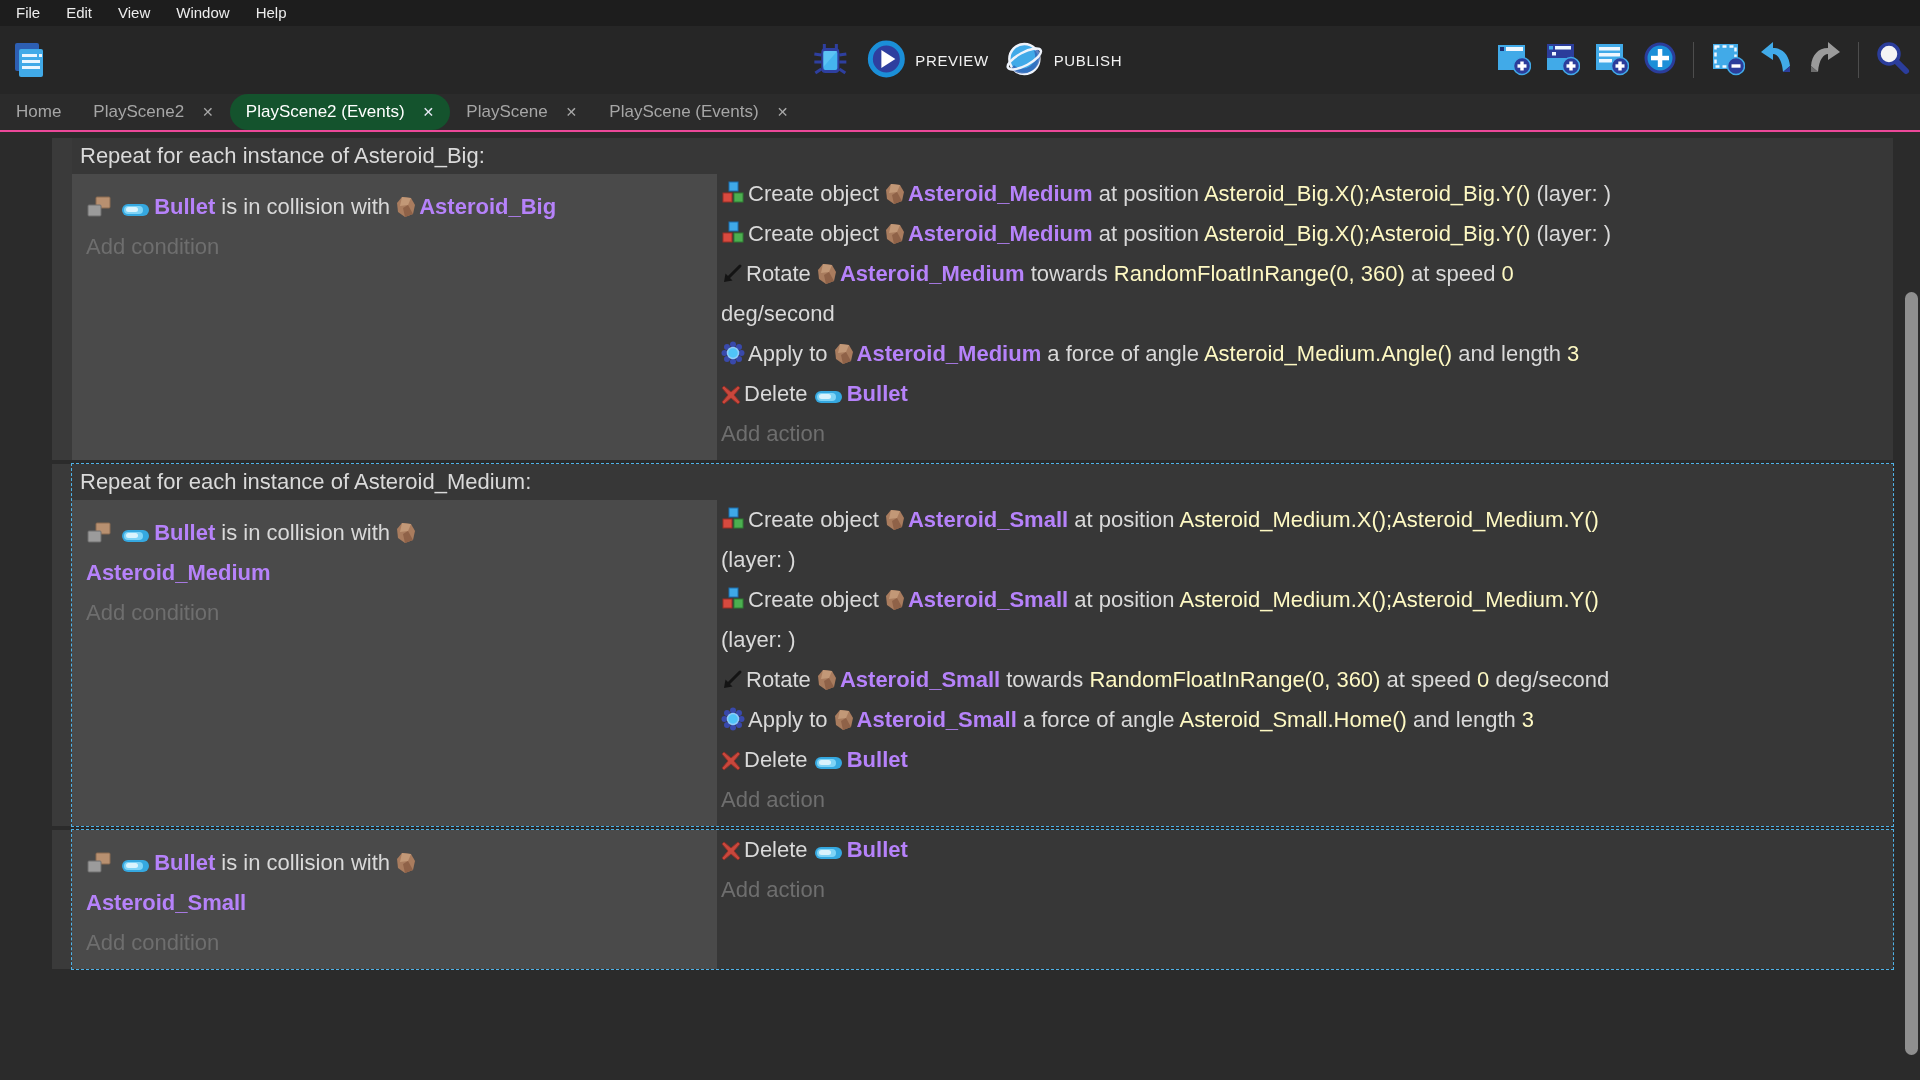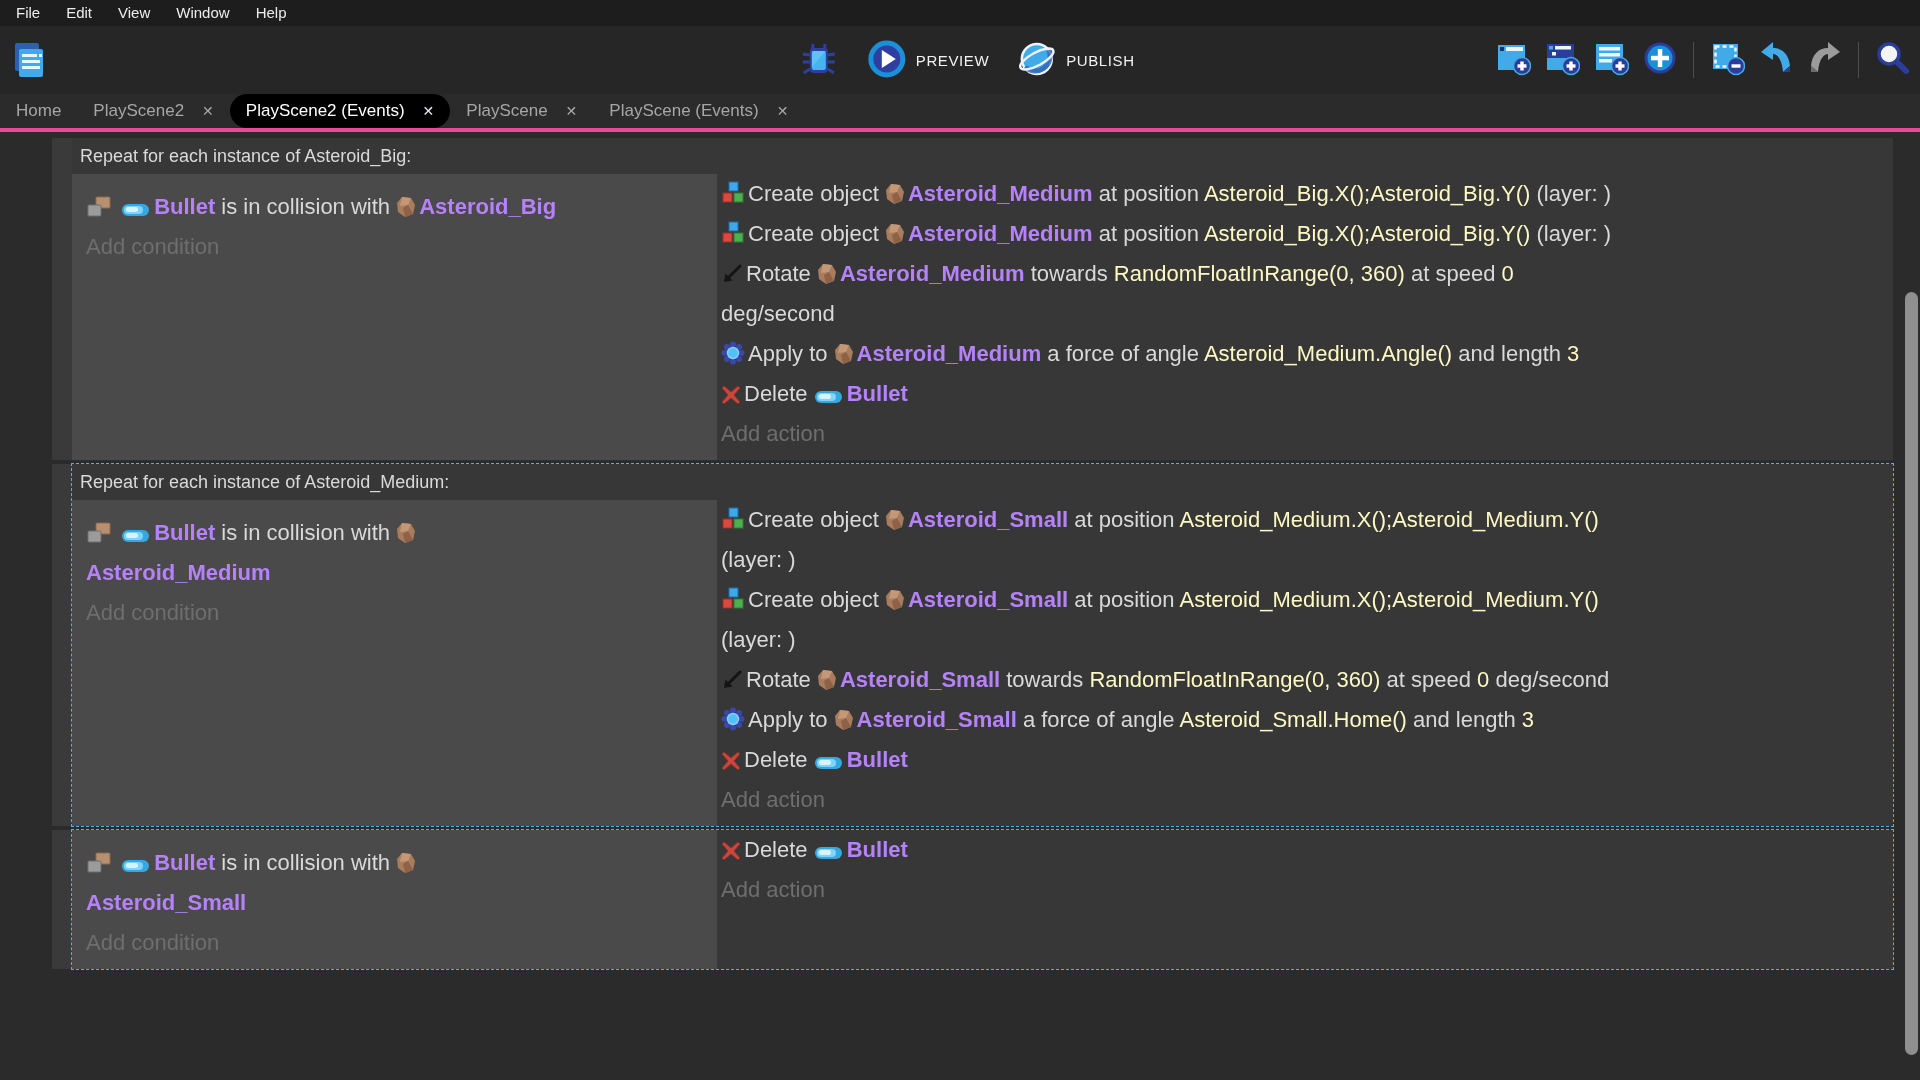--- a/index.html
+++ b/index.html
@@ -5,38 +5,38 @@
   * { margin:0; padding:0; box-sizing:border-box; }
   html,body { width:1920px; height:1080px; overflow:hidden; }
   body { background:#2b2b2b; font-family:"Liberation Sans", sans-serif; }
 
   .menubar { height:26px; background:#1d1d1d; display:flex; align-items:center; padding-left:3px; }
   .menu-item { color:#ededed; font-size:15px; padding:0 13px; line-height:26px; }
 
   .toolbar { height:68px; background:#262626; position:relative; display:flex; align-items:center; }
   .tb-left { padding-left:8px; display:flex; align-items:center; }
   .tb-center { position:absolute; left:50%; top:0; height:100%; transform:translateX(-48%);
-               display:flex; align-items:center; gap:28px; }
+               display:flex; align-items:center; gap:16px; }
   .tb-btn { display:flex; align-items:center; gap:9px; color:#f2f2f2; font-size:15px; letter-spacing:.6px; }
   .tb-right { position:absolute; right:8px; top:0; height:100%; display:flex; align-items:center; gap:9px; }
   .tb-icon { width:40px; height:40px; display:flex; align-items:center; justify-content:center; }
   .tb-sep { width:1px; height:36px; background:#4d4d4d; margin:0 4px; }
 
-  .tabbar { height:38px; background:#2b2b2b; display:flex; align-items:stretch; border-bottom:4px solid #ec4899; }
+  .tabbar { height:38px; background:#2b2b2b; display:flex; align-items:stretch; border-bottom:2px solid #ec4899; }
   .tab { display:flex; align-items:center; padding:0 16px; color:#a6a6a6; font-size:17px; white-space:nowrap; }
-  .tab.active { background:#000000; color:#fff;border-radius:18px; }
+  .tab.active { background:#14532d; color:#fff;border-radius:18px; }
   .tab-close { margin-left:18px; font-size:14px; color:#a8a8a8; }
   .tab.active .tab-close { color:#e8eaf6; }
 
   .events-area { position:relative; height:948px; padding:6px 0 0 52px; background:#2b2b2b; overflow:hidden; }
   .event-row { display:flex; margin-bottom:4px; width:1841px; }
   .event-gutter { width:20px; background:#3a3a3a; flex:none; }
   .event-body { flex:1; background:#373737; }
   .event-body.selected { outline:1px dashed #4fb3e8; }
-  .event-header { height:36px; line-height:36px; color:#dadada; font-size:18px; padding-left:8px; }
+  .event-header { height:36px; line-height:36px; color:#dadada; font-size:22px; padding-left:8px; }
   .event-cols { display:flex; align-items:stretch; }
   .conditions-cell { width:645px; flex:none; background:#4a4a4a; padding:13px 8px 6px 14px; }
   .actions-cell { flex:1; padding:0 8px 6px 4px; }
   .inst-row, .add-row { font-size:22px; line-height:40px; color:#d9d9d9; white-space:pre-wrap; }
   .add-row { color:#6e6e6e; }
   .seg-object { color:#b682fa; font-weight:bold; }
   .seg-expr { color:#fef9c3; }
   .seg-icon { display:inline-block; vertical-align:-4px; margin-right:3px; line-height:0; }
 
   .scroll-thumb { position:absolute; right:2px; top:160px; width:13px; height:763px;

